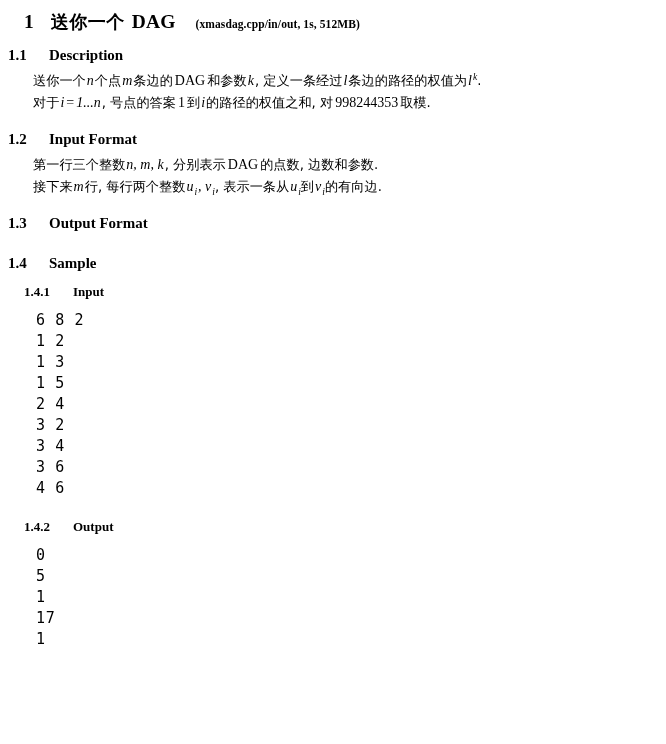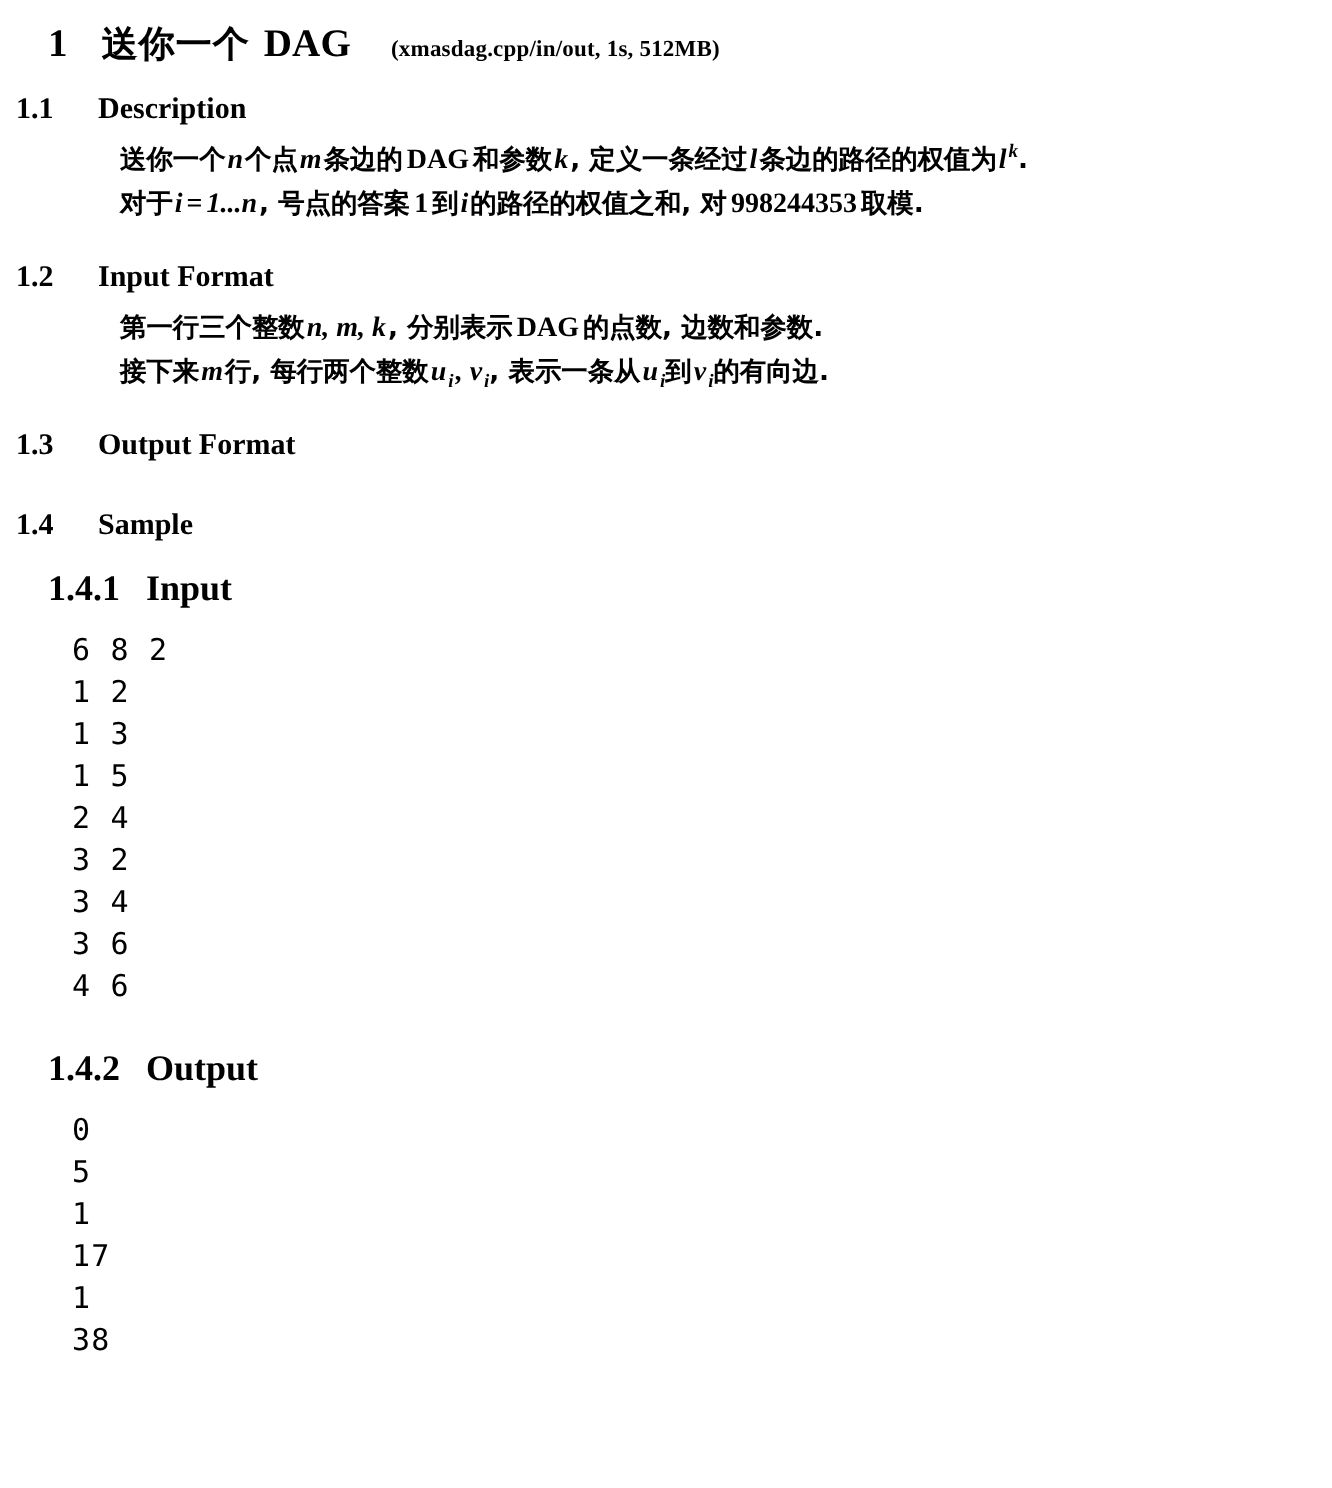--- a/index.html
+++ b/index.html
@@ -61,34 +61,33 @@
     padding-left: 8px;
   }
   .subsec .n {
     min-width: 41px;
     display: inline-block;
   }
   .subsubsec {
     display: flex;
     align-items: flex-start;
     font-weight: bold;
-    font-size: 18px;
+    font-size: 13px;
     padding-left: 24px;
   }
   .subsubsec .n {
     min-width: 49px;
     display: inline-block;
   }
 
   
   .body-block {
-    padding-left: 60px;
+    padding-left: 33px;
     font-size: 14px;
     line-height: 22px;
-    font-weight: bold;
   }
   .body-line {
     white-space: nowrap;
     font-family: "DejaVu Sans", "Liberation Sans", sans-serif;
     font-size: 13.2px;
   }
   .mi {
     font-family: "Liberation Serif", "DejaVu Serif", serif;
     font-style: italic;
     font-size: 14px;
@@ -228,16 +227,15 @@
   </div>
 
   <div class="gap-code"></div>
 
   <div class="code-block">
     <div class="code-line">0</div>
     <div class="code-line">5</div>
     <div class="code-line">1</div>
     <div class="code-line">17</div>
     <div class="code-line">1</div>
-    <div class="code-line">38</div>
   </div>
 
 </div>
 
 </body></html>

